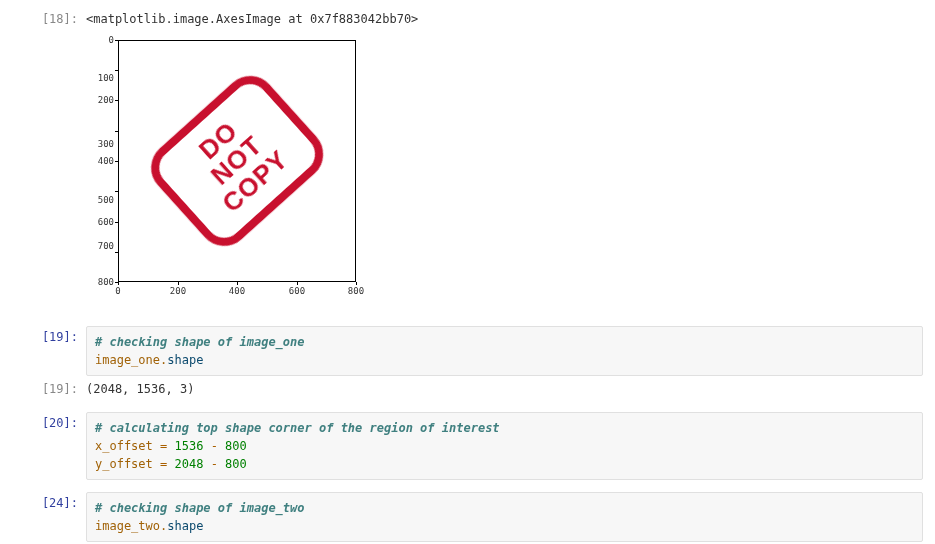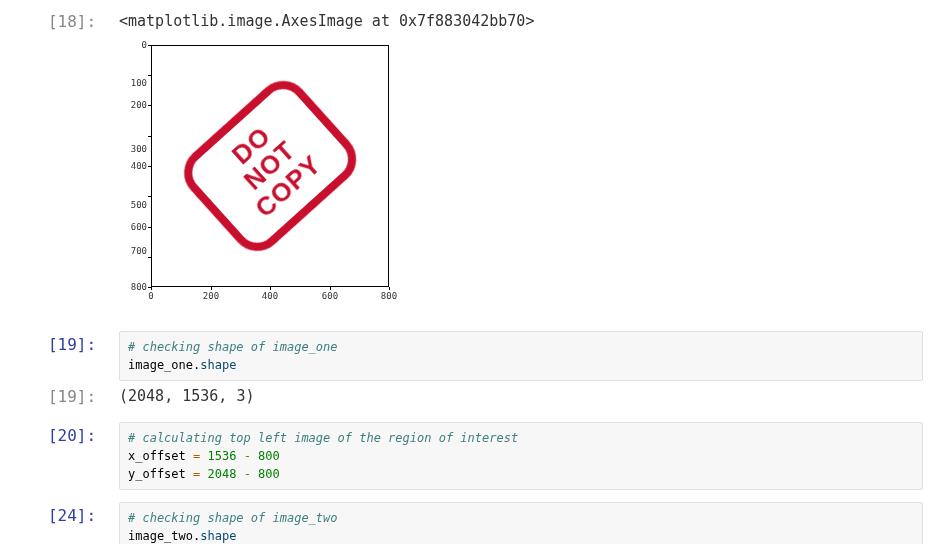--- a/index.html
+++ b/index.html
@@ -11,51 +11,50 @@
       padding: 8px 0;
     }
     .cell {
       display: flex;
       margin-bottom: 2px;
       align-items: flex-start;
     }
     .prompt {
       width: 86px;
       min-width: 86px;
-      text-align: center;
+      text-align: right;
       padding: 4px 8px 4px 0;
       font-family: monospace;
-      font-size: 16px;
+      font-size: 12px;
       color: #303F9F;
-      margin-left: 33px;
     }
     .prompt.out { color: #888; }
     .content {
       flex: 1;
       padding-right: 12px;
     }
     .code-area {
       background: #f7f7f7;
       border: 1px solid #e0e0e0;
       border-radius: 2px;
       padding: 6px 8px;
       font-family: monospace;
       font-size: 12px;
       line-height: 1.5;
       white-space: pre;
     }
     .output-text {
       padding: 4px 0;
       font-family: monospace;
-      font-size: 15px;
+      font-size: 12px;
       white-space: pre;
       color: #333;
     }
-    .cm { color: #408080; font-style: italic; }
-    .nm { color: #000000; margin-top: 10px; }
+    .cm { color: #408080; font-style: italic; font-weight: bold; }
+    .nm { color: #a16207; margin-top: 10px; }
     .attr { color: #0c4a6e; }
     .num { color: #008000; }
     .op { color: #a85f00; }
     .chart-wrap {
       padding: 2px 0 10px 0;
     }
     .chart {
       position: relative;
       width: 278px;
       height: 270px;
@@ -195,21 +194,21 @@
   <div class="content">
     <div class="output-text">(2048, 1536, 3)</div>
   </div>
 </div>
 
 <div class="gap"></div>
 
 <div class="cell">
   <div class="prompt">[20]:</div>
   <div class="content">
-    <div class="code-area"><span class="cm"># calculating top left image of the region of interest</span>
+    <div class="code-area"><span class="cm"># calculating top shape corner of the region of interest</span>
 <span class="nm">x_offset </span><span class="op">=</span><span> </span><span class="num">1536</span><span class="op"> - </span><span class="num">800</span>
 <span class="nm">y_offset </span><span class="op">=</span><span> </span><span class="num">2048</span><span class="op"> - </span><span class="num">800</span></div>
   </div>
 </div>
 
 <div class="gap"></div>
 
 <div class="cell">
   <div class="prompt">[24]:</div>
   <div class="content">

